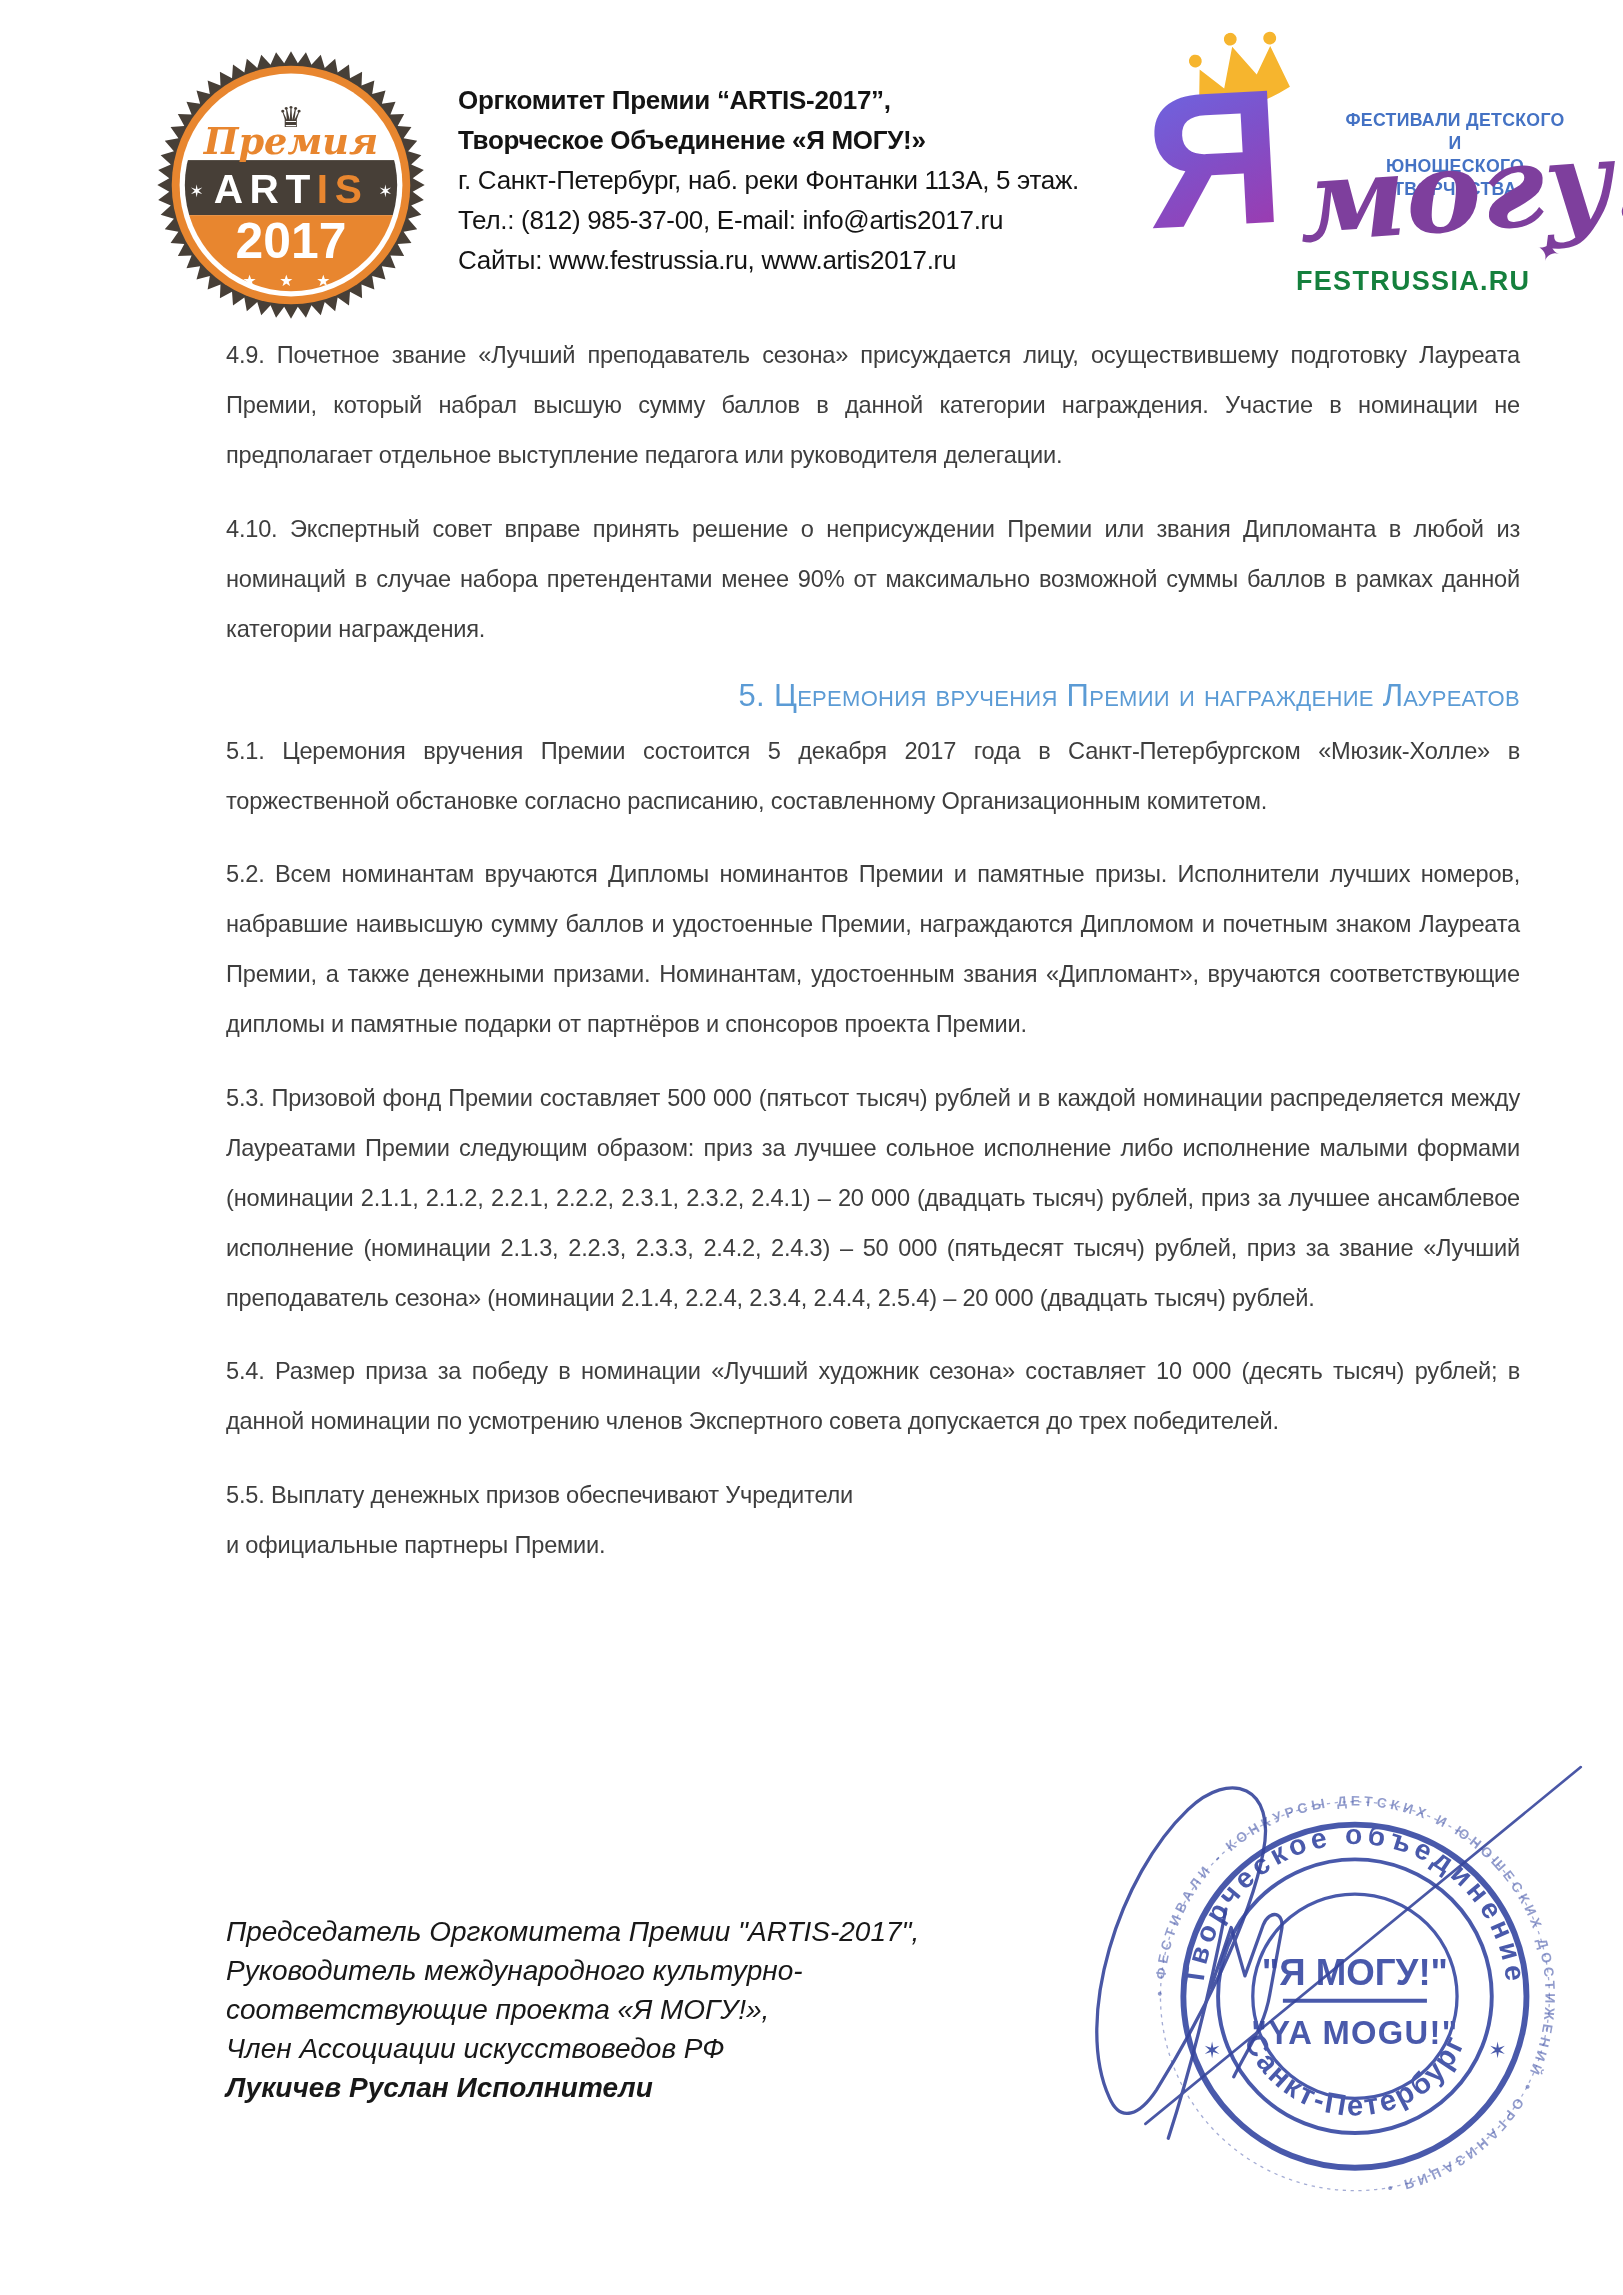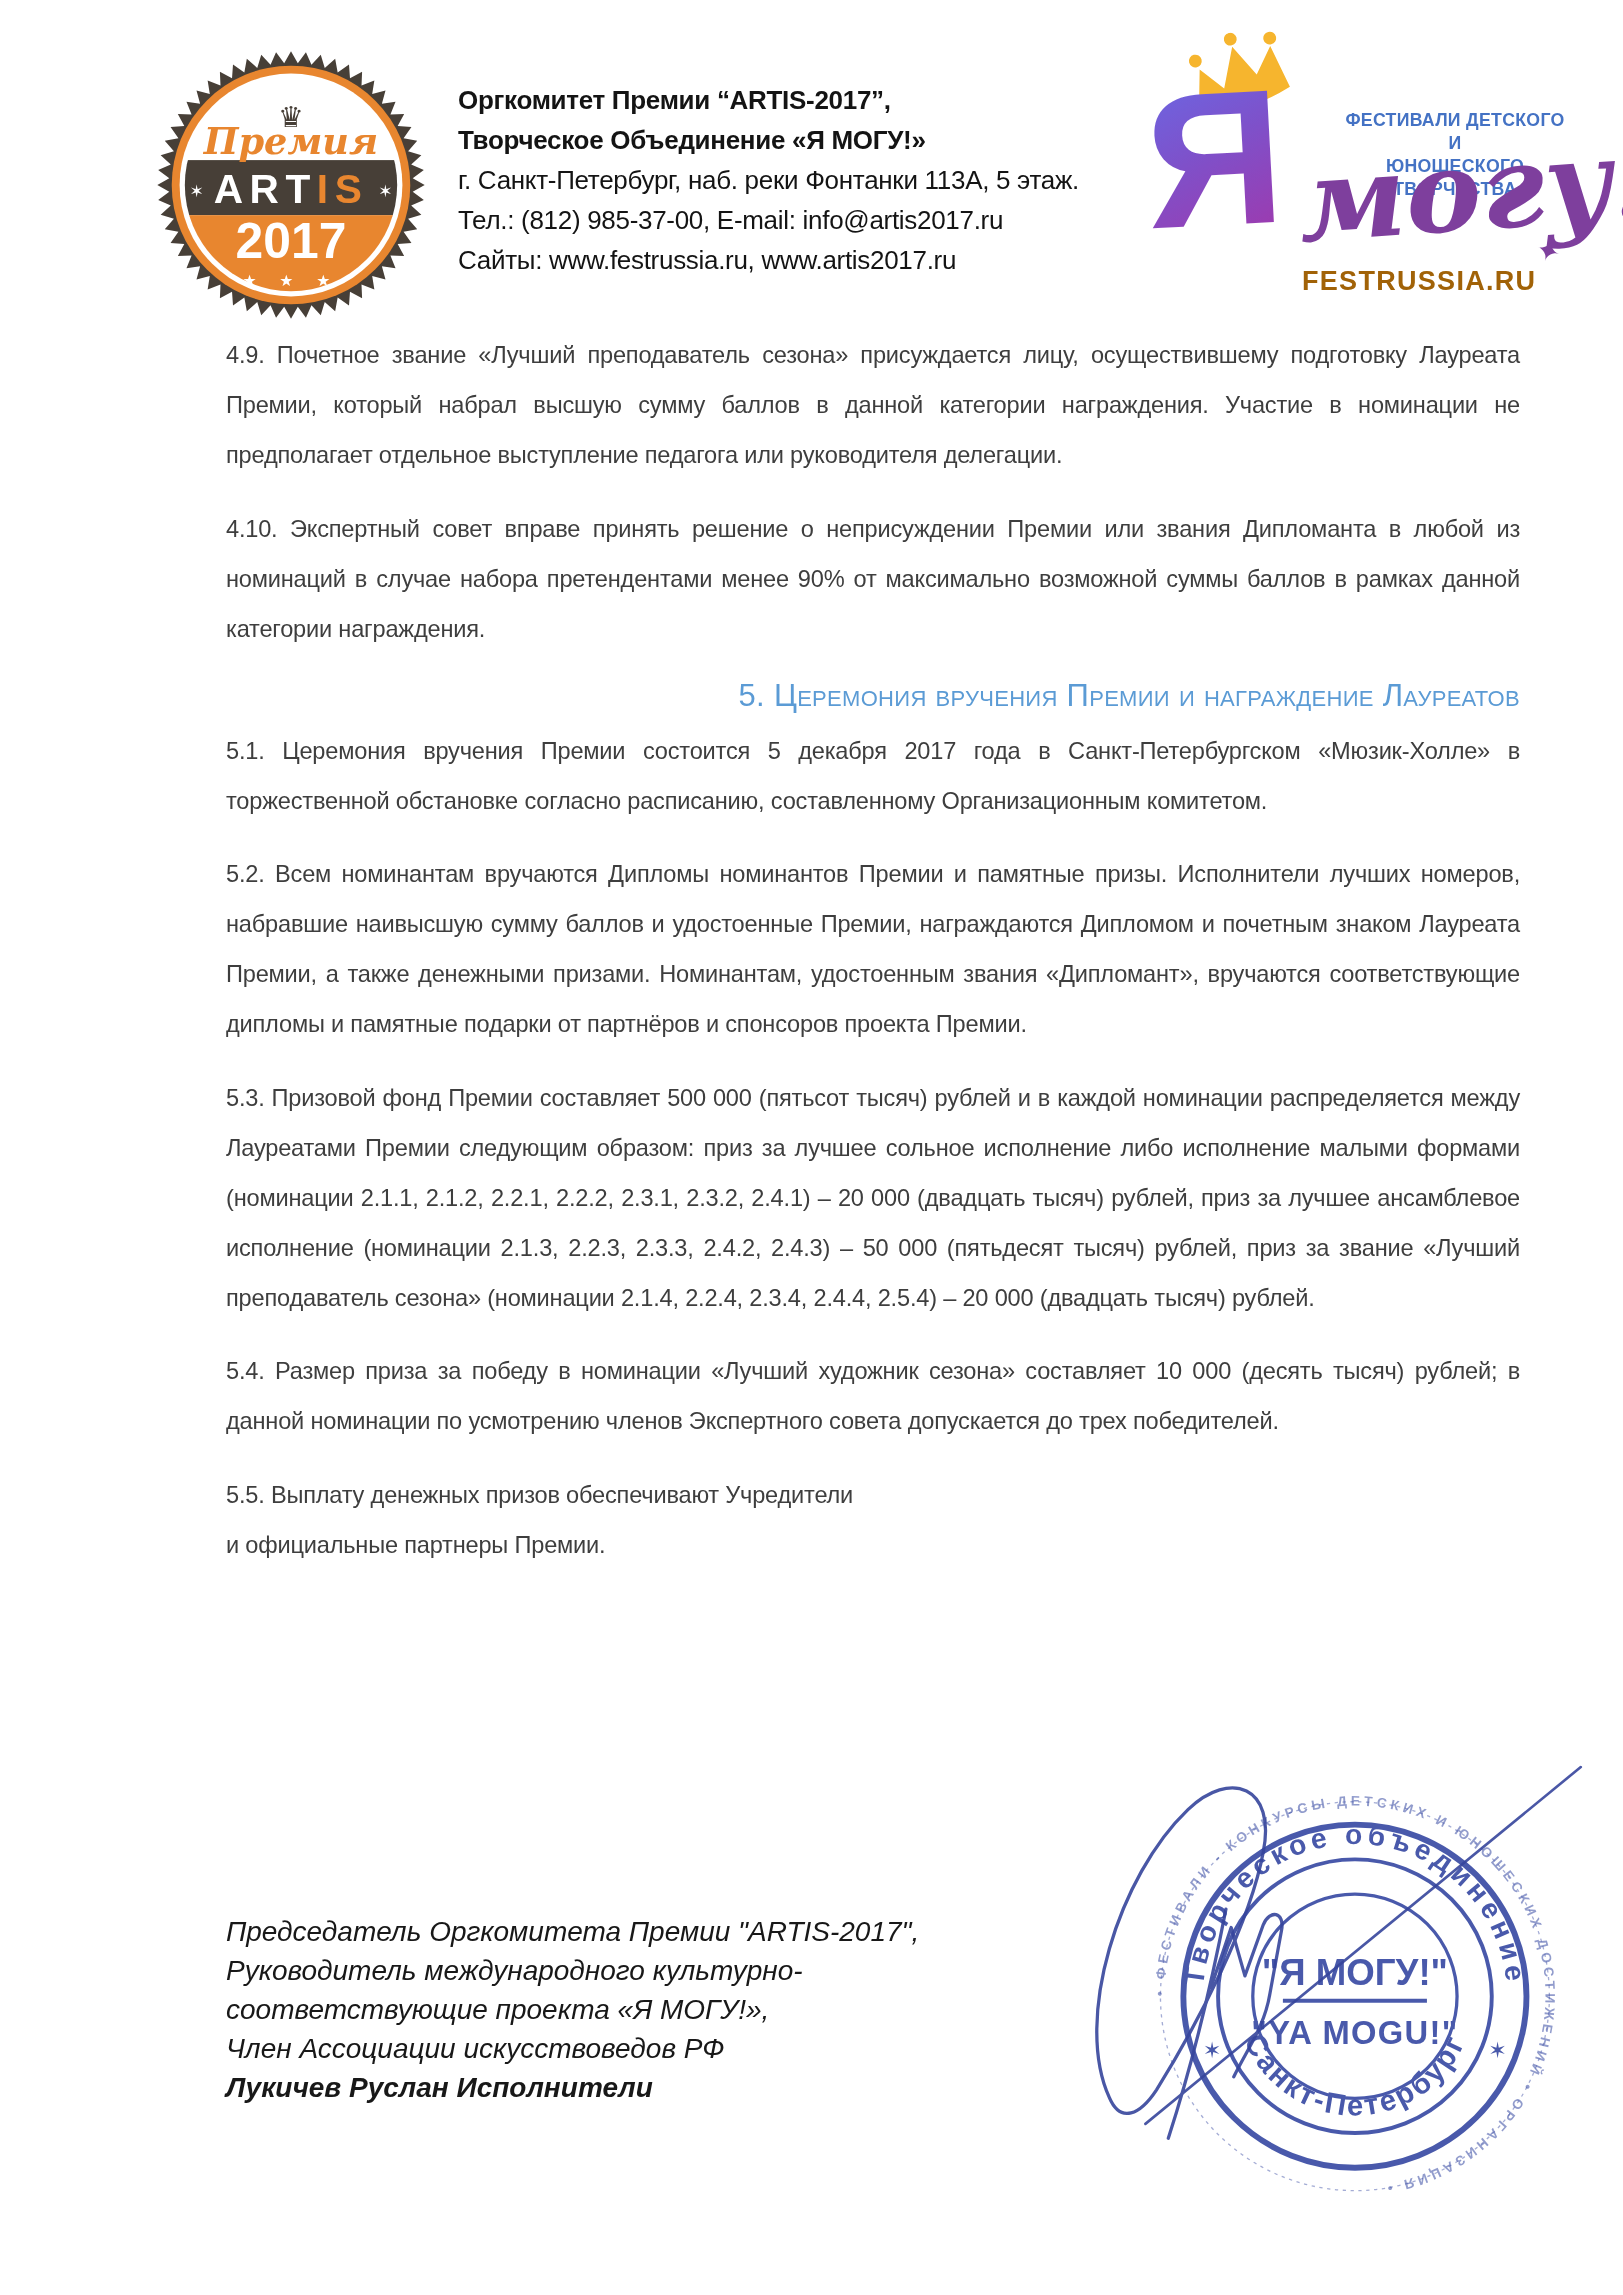--- a/index.html
+++ b/index.html
@@ -18,22 +18,22 @@
     background:linear-gradient(155deg,#6c66e2 8%,#7e51ca 45%,#993db2 85%);
     -webkit-background-clip:text; background-clip:text; color:transparent;
     transform:rotate(-3deg);
   }
   .logo-crown{position:absolute; left:34px; top:-6.5px; transform:rotate(-14deg);}
   .logo-tagline{position:absolute; left:198px; top:71px; width:222px; text-align:center;
     font-size:17.7px; font-weight:bold; color:#4472c4; line-height:23px; letter-spacing:0.3px;}
   .logo-mogu{position:absolute; left:152px; top:84px; font-family:"DejaVu Serif", serif;
     font-style:italic; font-weight:bold; font-size:113px; color:#7e3f9d; transform:rotate(-4deg); line-height:1.2;}
   .logo-star{position:absolute; left:390px; top:196px; font-size:29px; color:#7e3f9d; transform:rotate(18deg);}
-  .logo-site{position:absolute; left:156px; top:228px; font-size:27px; font-weight:bold;
-    color:#a16207; letter-spacing:1.3px;}
+  .logo-site{position:absolute; left:150px; top:228px; font-size:27px; font-weight:bold;
+    color:#15803d; letter-spacing:1.3px;}
   
   .body-text{position:absolute; left:226px; top:330px; width:1294px; color:#3e3e3e;}
   .body-text p{margin:0 0 23.6px 0; font-size:23.6px; line-height:50px; text-align:justify; letter-spacing:-0.2px;}
   .body-text h2{
     margin:17px 0 10.5px 0; font-size:31px; font-weight:400; color:#5b9bd5;
     font-variant:small-caps; letter-spacing:0.3px; text-align:right; line-height:38px;
   }
   
   .sign-block{position:absolute; left:226px; top:1912px; width:785px;
     font-style:italic; font-size:28px; line-height:39px; color:#181818;}

